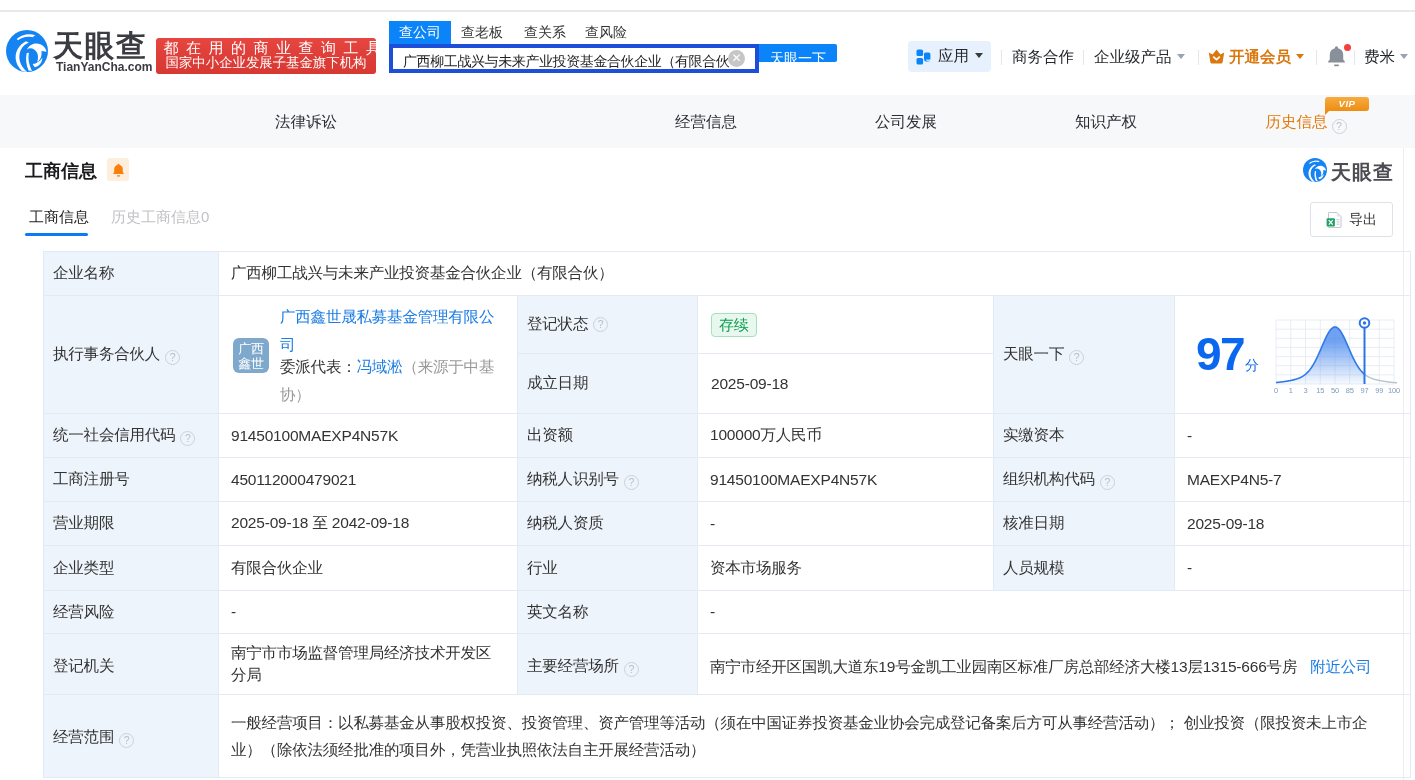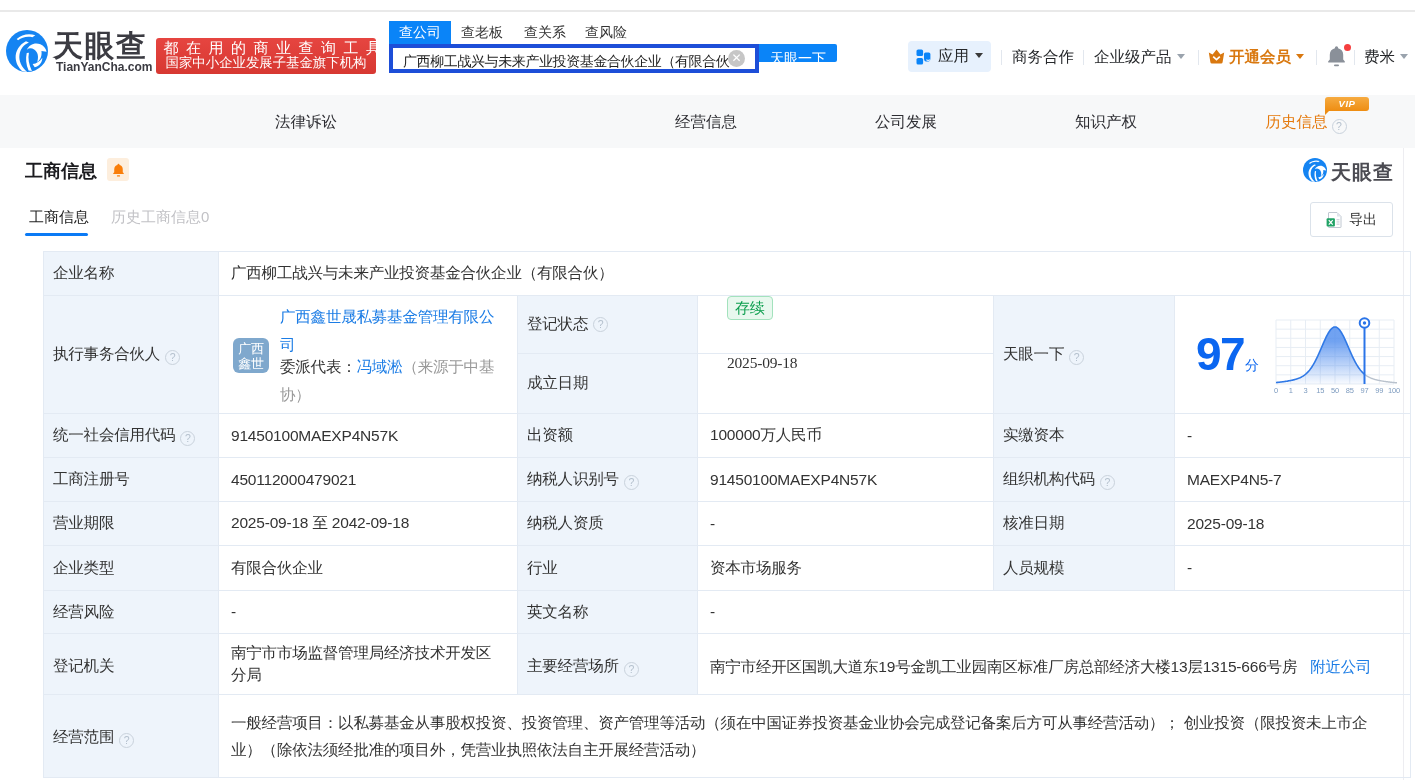--- a/index.html
+++ b/index.html
@@ -74,21 +74,21 @@
   
   td.partner-cell { position:relative; padding:0; }
   .avatar { position:absolute; left:14px; top:42px; width:36px; height:35px; background:#7fa8cd; border-radius:6px; color:#fff; font-size:13px; line-height:15px; text-align:center; padding-top:3px; }
   .partner-text { position:absolute; left:61px; top:7px; width:232px; line-height:27.5px; font-size:15.5px; white-space:nowrap; }
   a.blue, .blue-link { color:#1b7ce5; text-decoration:none; }
   .gray-note { color:#999; }
   .sub { width:100%; }
   .subrow { display:flex; height:59px; }
   .subrow.first { height:58px; border-bottom:1px solid #e3eaf3; }
   .sublbl { width:180px; background:#eef4fb; border-right:1px solid #e3eaf3; display:flex; align-items:center; padding-left:9px; }
-  .subval { flex:1; display:flex; padding-left:29px;font-family:Liberation Serif, serif; }
+  .subval { flex:1; display:flex; align-items:center; padding-left:13px; }
   .badge-green { display:inline-block; height:24px; line-height:22px; padding:0 7px; background:#e8f8ee; border:1px solid #a3e2bd; border-radius:4px; color:#0c9e4e; font-size:15px; }
   .qmark.ml { margin-left:5px; }
 
   
   td.score-cell { position:relative; padding:0; }
   .score-num { position:absolute; left:21px; top:35px; font-size:46px; font-weight:700; color:#0b66f0; letter-spacing:-1.5px; line-height:46px; }
   .score-unit { position:absolute; left:70px; top:61px; font-size:14px; color:#0b66f0; }
   .score-svg { position:absolute; left:0; top:0; }
   .two-line { line-height:22px; white-space:nowrap; }
   .addr-link { margin-left:13px; }

